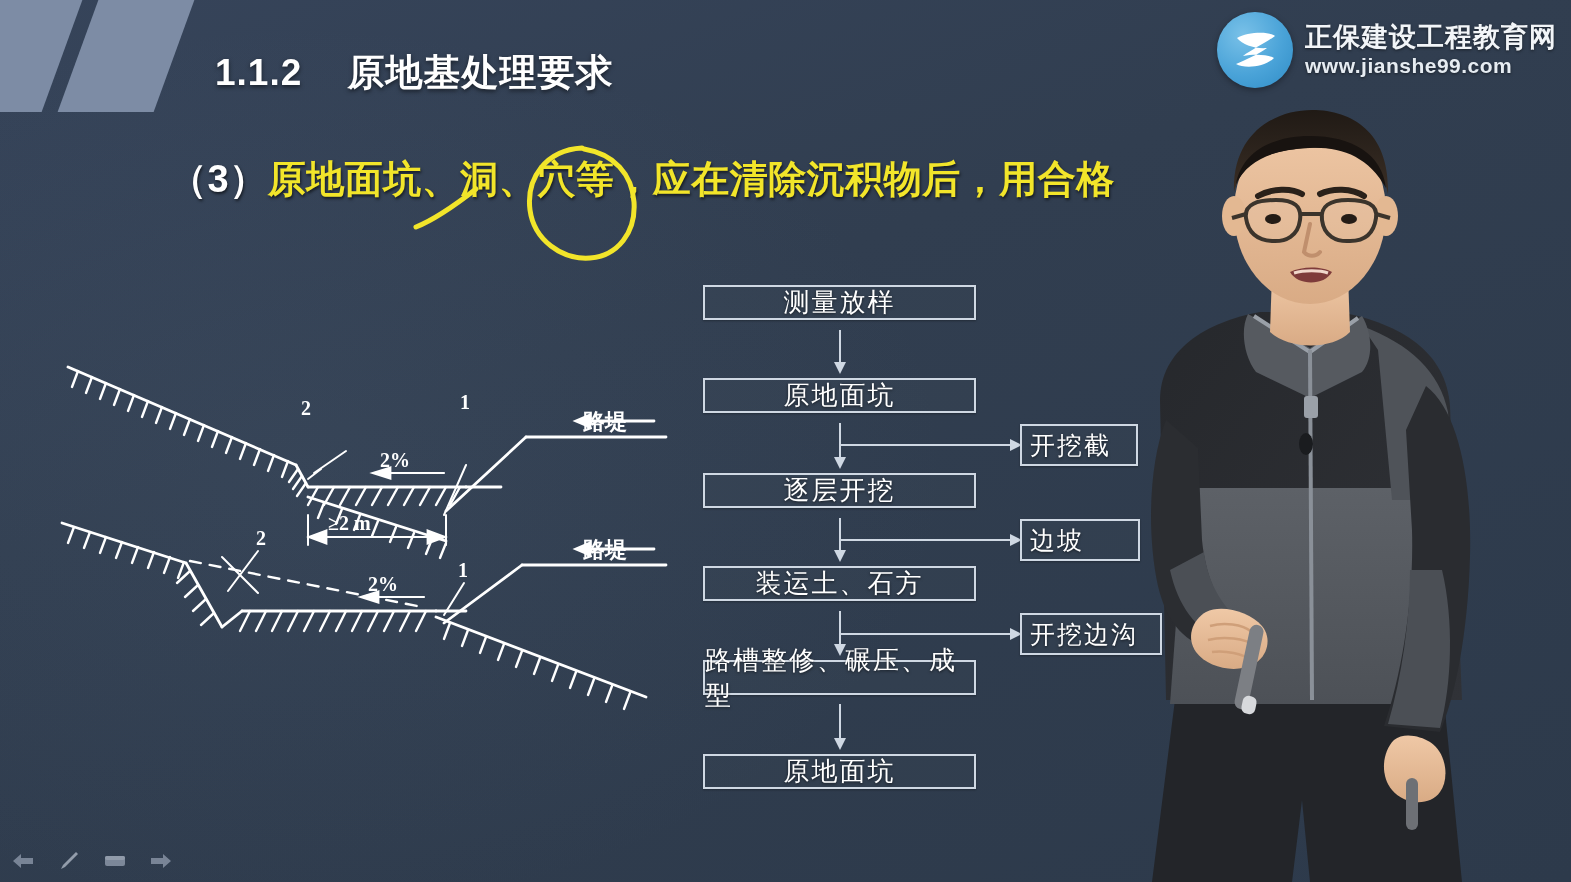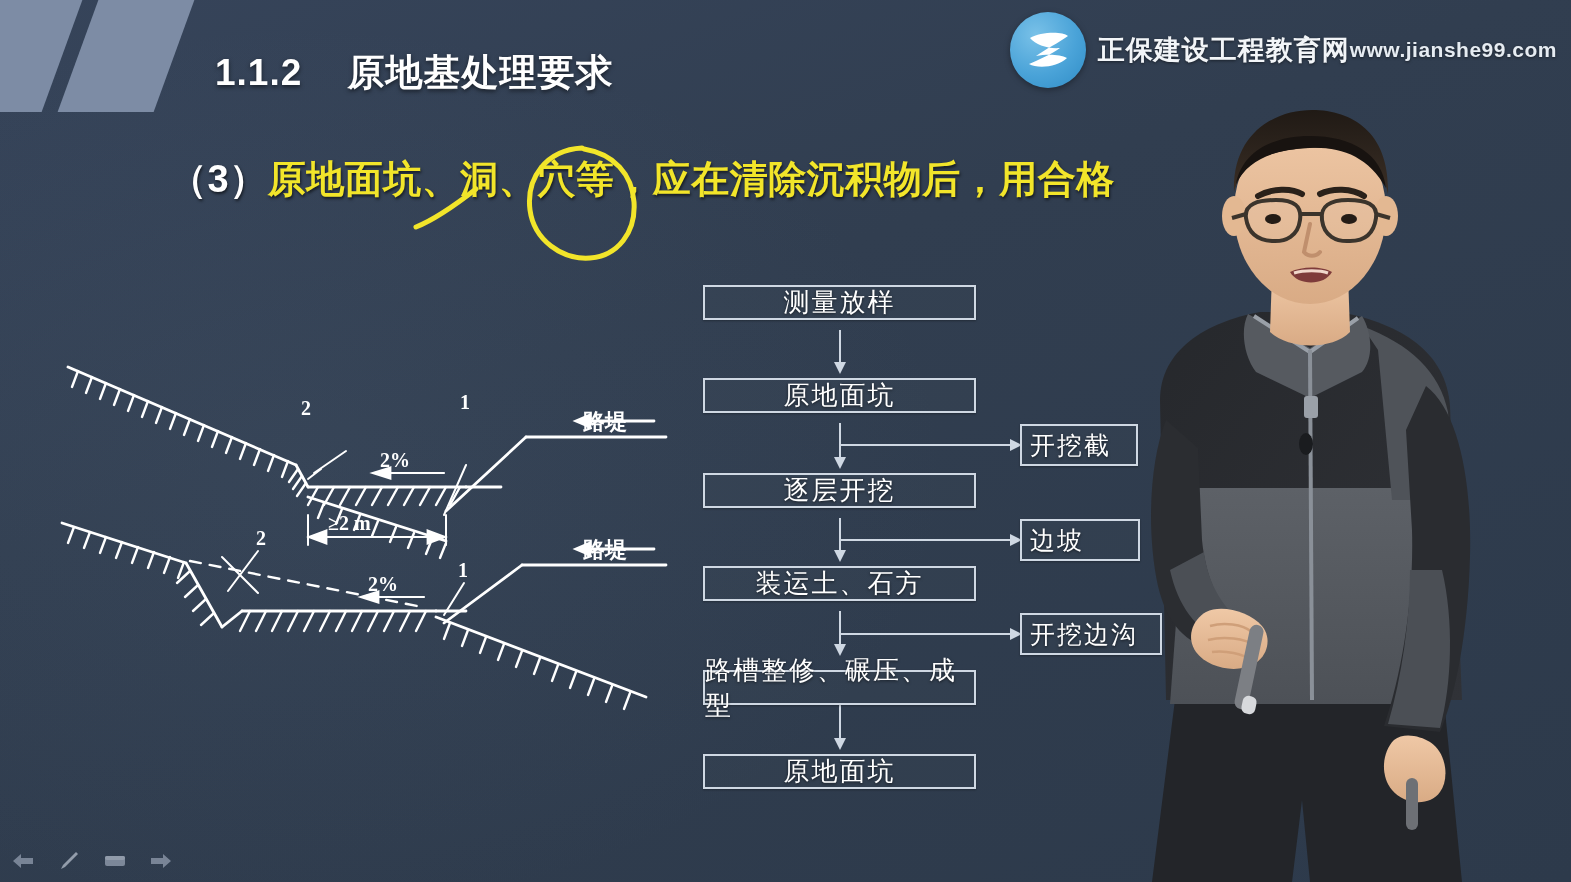--- a/index.html
+++ b/index.html
@@ -35,21 +35,21 @@
 
   
   .logo { position: absolute; right: 14px; top: 12px; display: flex; align-items: center; gap: 12px; }
   .logo-mark {
     width: 76px; height: 76px; border-radius: 50%;
     background: radial-gradient(circle at 34% 30%, #79c1e8 0%, #4aa3d8 55%, #2f8cc6 100%);
     position: relative; flex: 0 0 auto;
     box-shadow: 0 2px 6px rgba(0,0,0,0.35);
   }
   .logo-mark svg { position: absolute; left: 0; top: 0; }
-  .logo-text { display: flex; flex-direction: row; line-height: 1.05; }
+  .logo-text { display: flex; flex-direction: column; line-height: 1.05; }
   .logo-cn {
     color: #f2f5f8; font-size: 27px; font-weight: bold; letter-spacing: 1px;
     text-shadow: 0 1px 3px rgba(0,0,0,0.5);
   }
   .logo-url {
     color: #e6ecf2; font-size: 21px; font-weight: bold; letter-spacing: .5px; margin-top: 3px;
     text-shadow: 0 1px 3px rgba(0,0,0,0.5);
   }
 
   
@@ -324,21 +324,21 @@
         <polygon points="322,163 310,157 310,169"></polygon>
         <polygon points="322,258 310,252 310,264"></polygon>
         <polygon points="322,352 310,346 310,358"></polygon>
       </g>
     </svg>
 
     <div class="flow-box main" style="top:3px">测量放样</div>
     <div class="flow-box main" style="top:96px">原地面坑</div>
     <div class="flow-box main" style="top:191px">逐层开挖</div>
     <div class="flow-box main" style="top:284px">装运土、石方</div>
-    <div class="flow-box main" style="top:388px">路槽整修、碾压、成型</div>
+    <div class="flow-box main" style="top:378px">路槽整修、碾压、成型</div>
     <div class="flow-box main" style="top:472px">原地面坑</div>
 
     <div class="flow-box side" style="top:142px; width:118px;font-family:Liberation Mono, monospace;">开挖截</div>
     <div class="flow-box side" style="top:237px; width:120px;">边坡</div>
     <div class="flow-box side" style="top:331px; width:142px;">开挖边沟</div>
   </div>
 
   <div class="presenter">
     <svg width="560" height="782" viewBox="0 0 560 782" aria-hidden="true">
       <defs>

